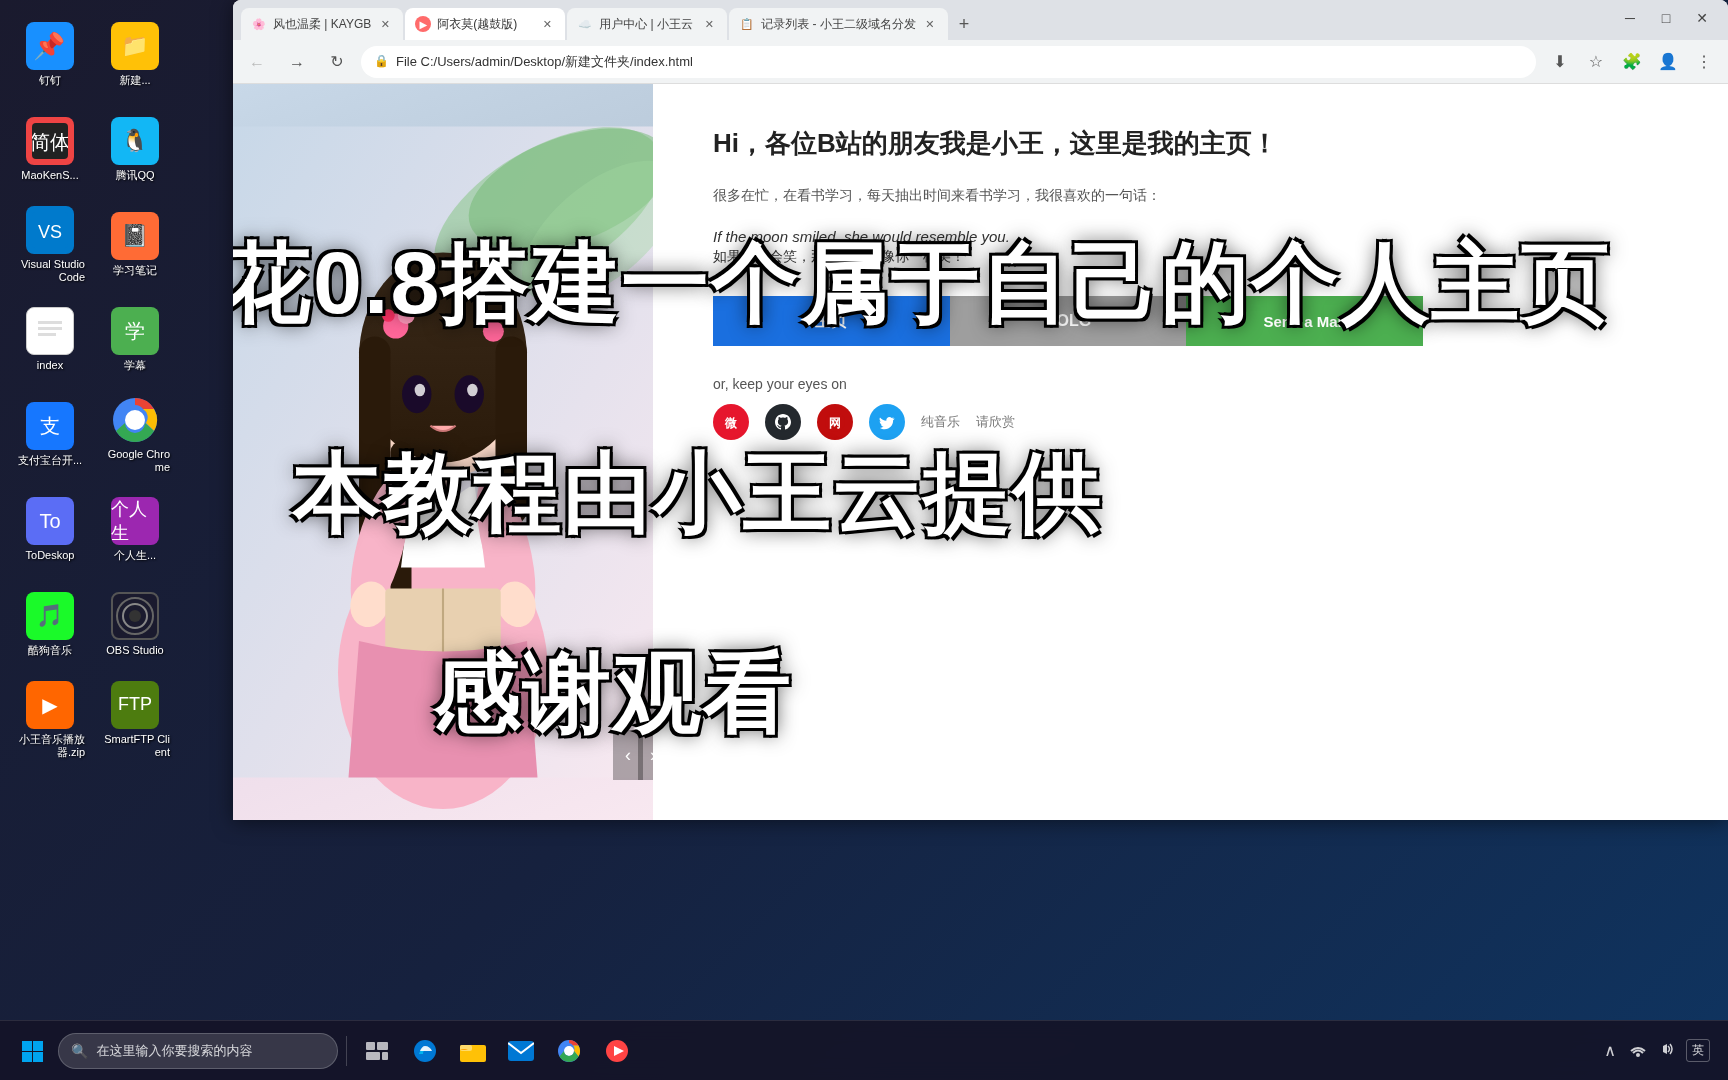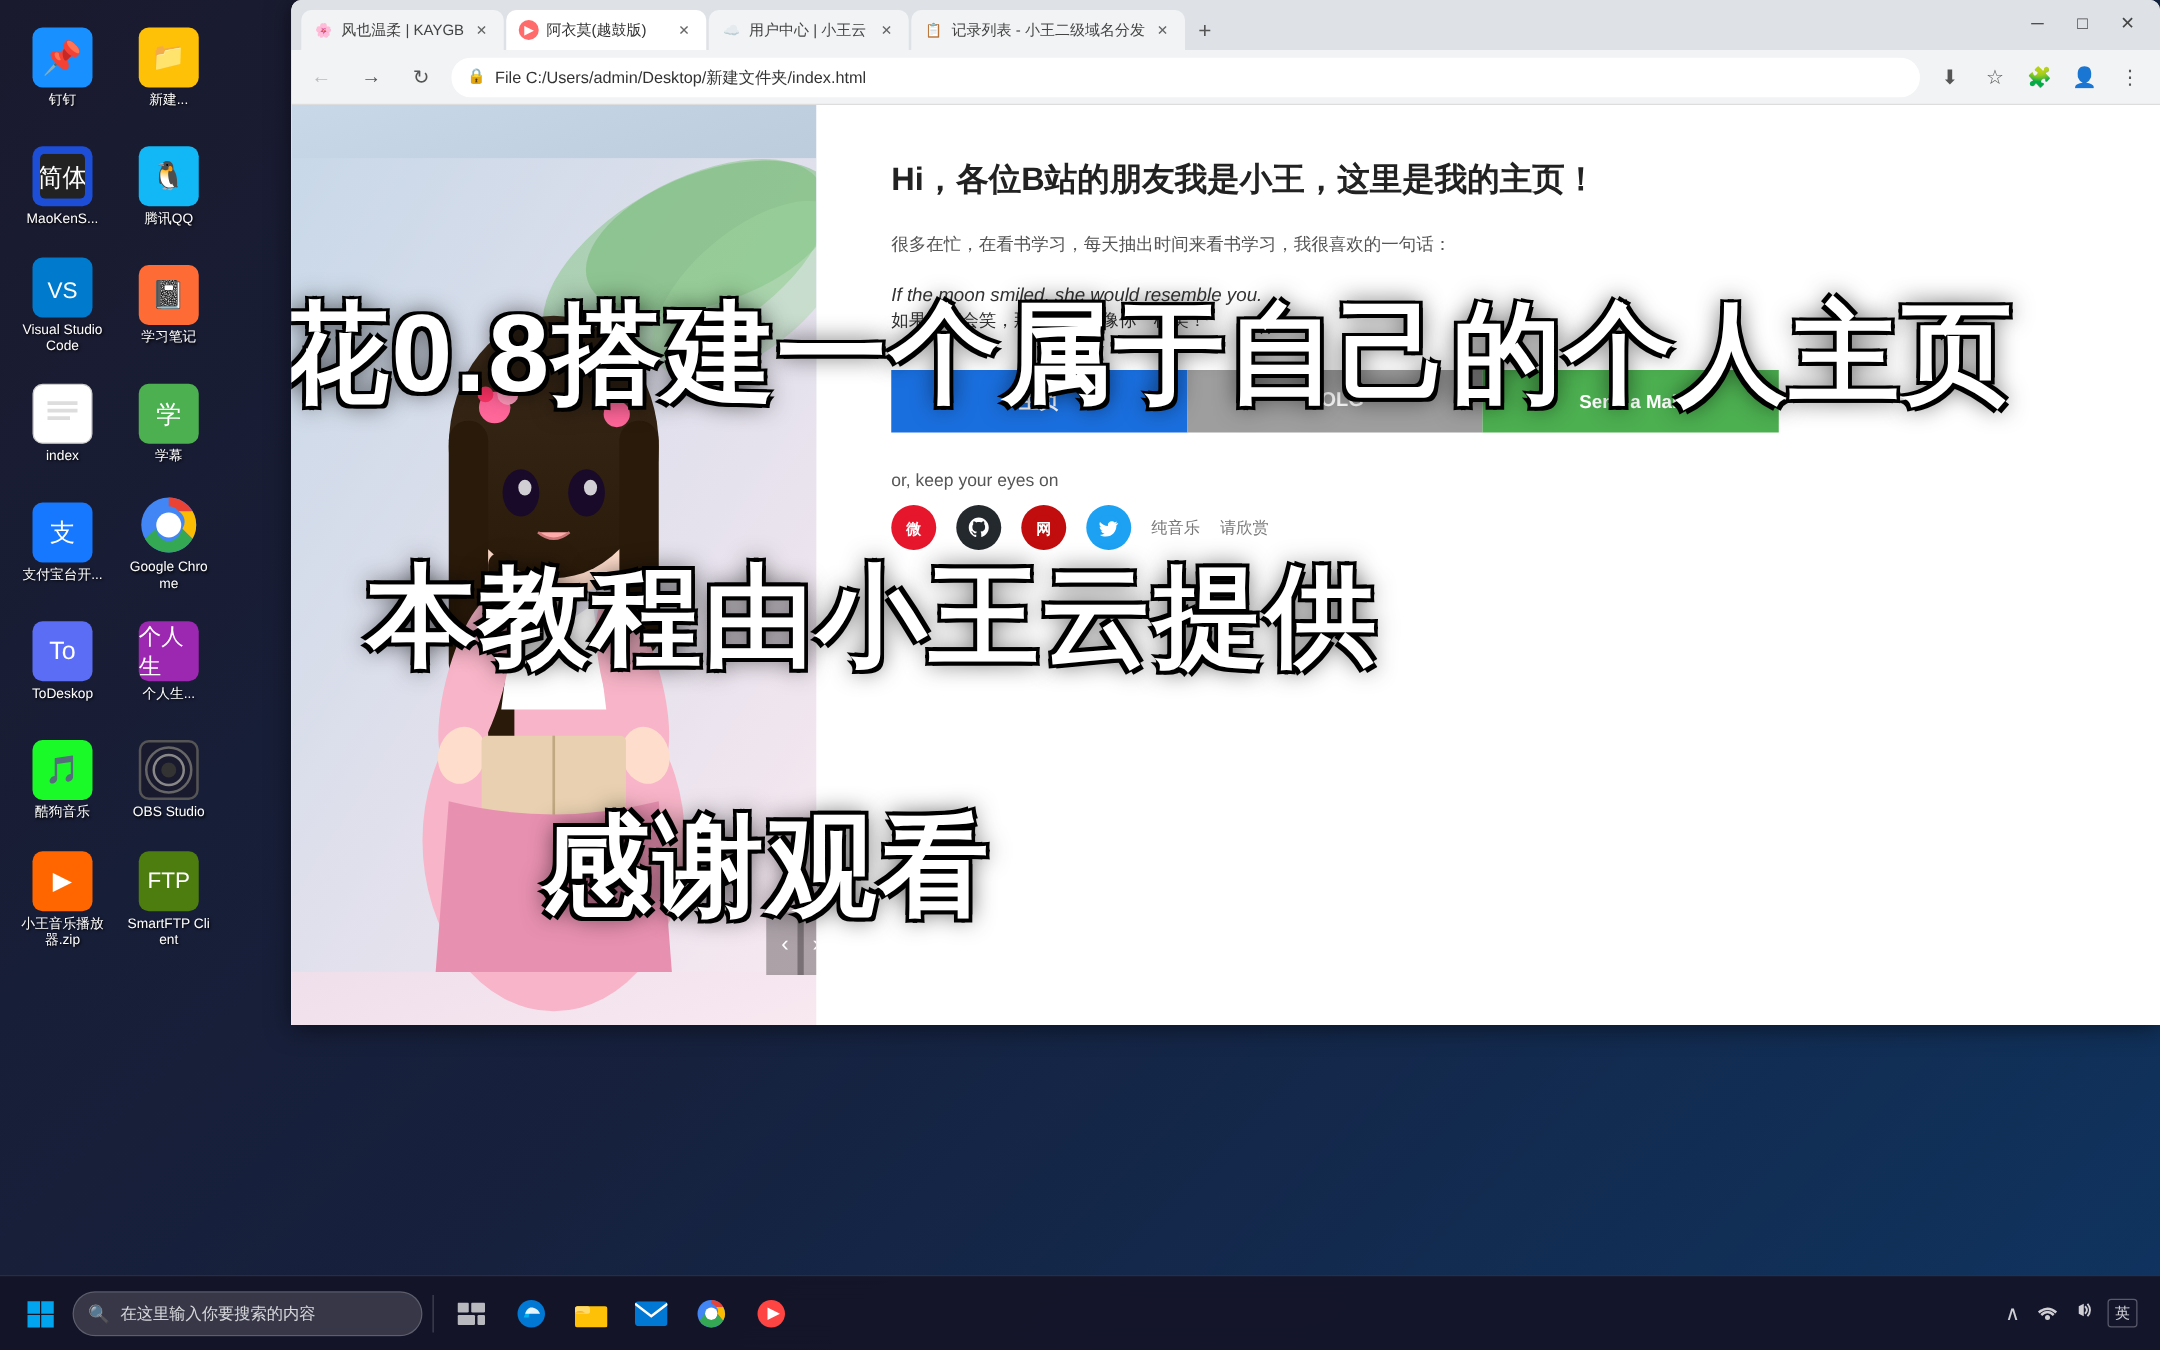--- a/index.html
+++ b/index.html
@@ -53,21 +53,21 @@
       display: flex;
       align-items: center;
       justify-content: center;
       font-size: 24px;
       margin-bottom: 4px;
     }
 
     .icon-label {
       font-size: 11px;
       color: white;
-      text-align: center;
+      text-align: right;
       text-shadow: 1px 1px 2px black;
       word-break: break-all;
       line-height: 1.2;
     }
 
     
     .browser-window {
       position: absolute;
       top: 0;
       left: 233px;
@@ -534,21 +534,21 @@
 <body>
 
 <div class="desktop"></div>
 
 <div class="desktop-icons">
   <div class="desktop-icon">
     <div class="icon-img" style="background:#1890ff; color:white; font-size:26px;">📌</div>
     <span class="icon-label">钉钉</span>
   </div>
   <div class="desktop-icon">
-    <div class="icon-img" style="background:#1d4ed8; color:white;">
+    <div class="icon-img" style="background:#ef4444; color:white;">
       <svg width="36" height="36" viewBox="0 0 36 36">
           <rect width="36" height="36" rx="4" fill="#222"></rect>
           <text x="18" y="26" text-anchor="middle" font-size="20" fill="white">简体</text>
         </svg>
     </div>
     <span class="icon-label">MaoKenS...</span>
   </div>
   <div class="desktop-icon">
     <div class="icon-img" style="background:#007acc; color:white;">
       <svg width="36" height="36" viewBox="0 0 36 36">

